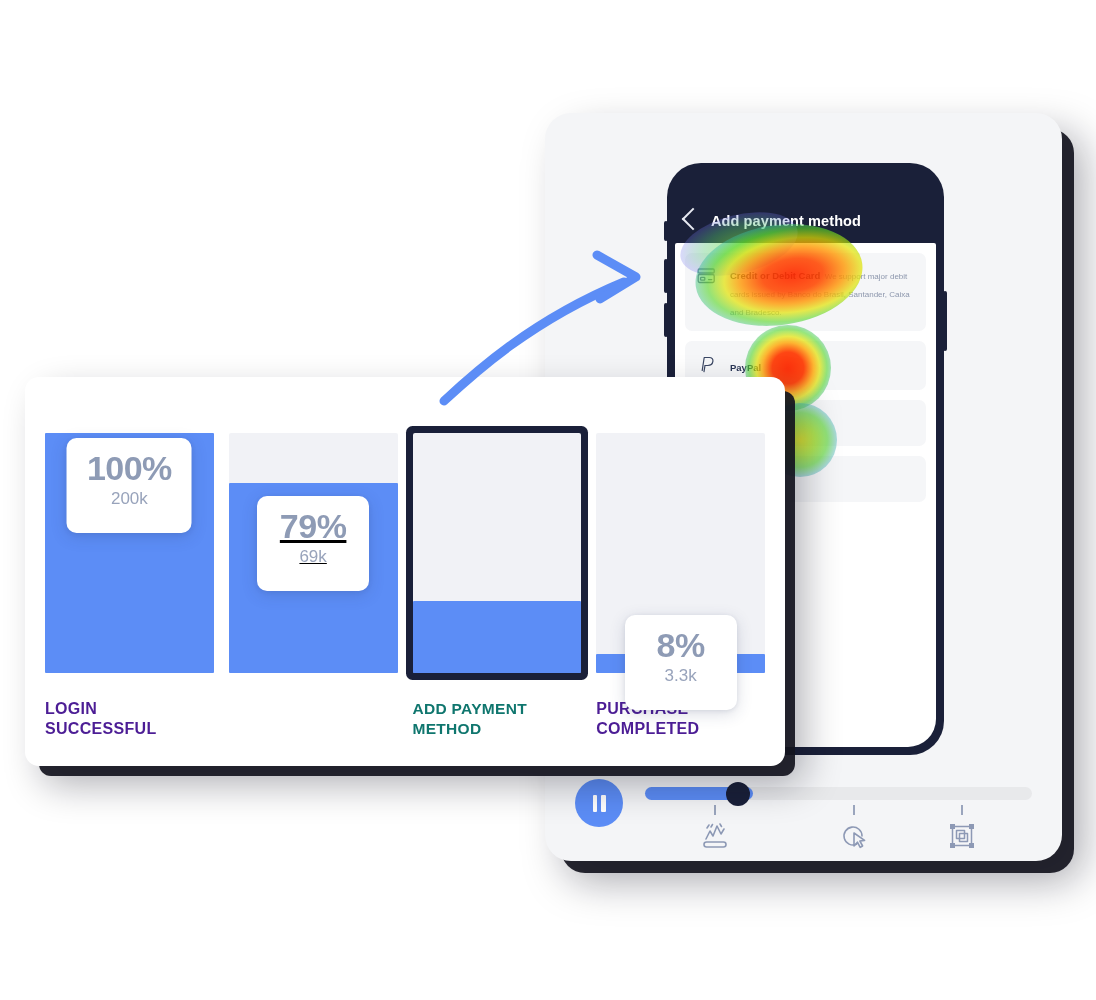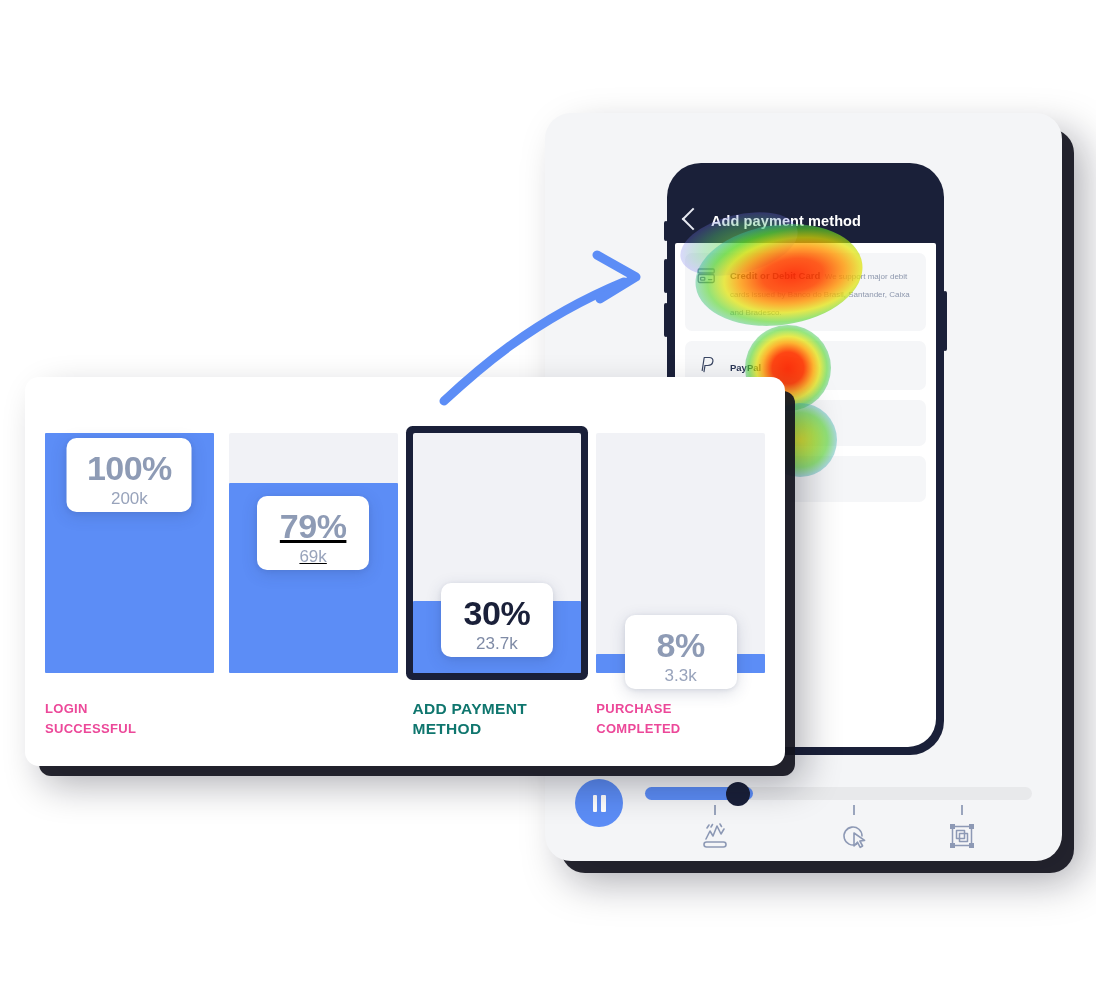--- a/index.html
+++ b/index.html
@@ -245,38 +245,38 @@
     box-shadow: 0 0 0 7px #1a2039;
     background: #f1f2f6;
   }
   .bar-fill {
     position: absolute; left: 0; right: 0; bottom: 0;
     background: #5c8df6;
     border-radius: 1px;
   }
   .bar-label {
     margin-top: 26px;
-    font-size: 13px;
+    font-size: 16px;
     font-weight: 700;
     line-height: 20px;
-    color: #ec4899;
+    color: #4c1d95;
     letter-spacing: 0.3px;
     white-space: pre-line;
   }
   .bar-col.selected .bar-label {
     color: #0f766e;
     font-size: 15.5px;
   }
   .tooltip {
     position: absolute;
     left: 50%;
     transform: translateX(-50%);
     background: #ffffff;
     border-radius: 10px;
-    padding: 11px 20px 2px 20px;
+    padding: 11px 20px 23px 20px;
     text-align: center;
     box-shadow: 0 4px 16px rgba(40,55,95,0.17),
                 0 1px 4px rgba(40,55,95,0.10);
     z-index: 4;
     min-width: 112px;
   }
   .tt-pct {
     font-size: 34px; font-weight: 700; line-height: 38px;
     color: #8e9bb5; letter-spacing: -0.5px;
   }
@@ -441,24 +441,20 @@
             <div class="tt-pct">79%</div>
             <div class="tt-val">69k</div>
           </div>
         </div>
         <div class="bar-col selected">
           <div class="bar-track">
             <div class="bar-fill" style="height: 72px;"></div>
           </div>
           <div class="bar-label">ADD PAYMENT
 METHOD</div>
-          <div class="tooltip" style="top: 150px;">
-            <div class="tt-pct">30%</div>
-            <div class="tt-val">23.7k</div>
-          </div>
         </div>
         <div class="bar-col">
           <div class="bar-track">
             <div class="bar-fill" style="height: 19.2px;"></div>
           </div>
           <div class="bar-label">PURCHASE
 COMPLETED</div>
           <div class="tooltip" style="top: 182px;">
             <div class="tt-pct">8%</div>
             <div class="tt-val">3.3k</div>

